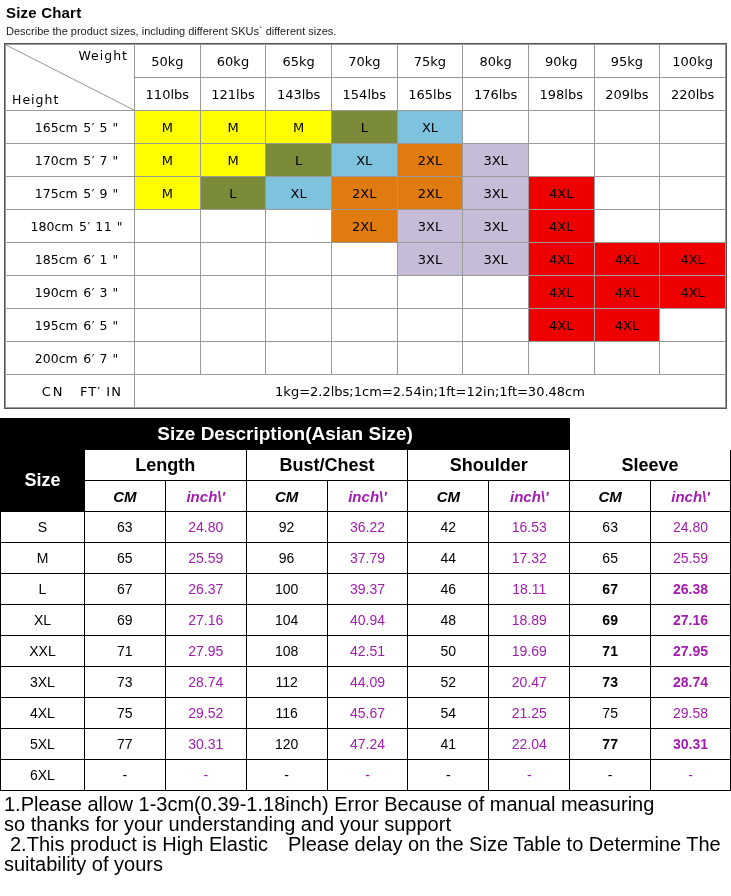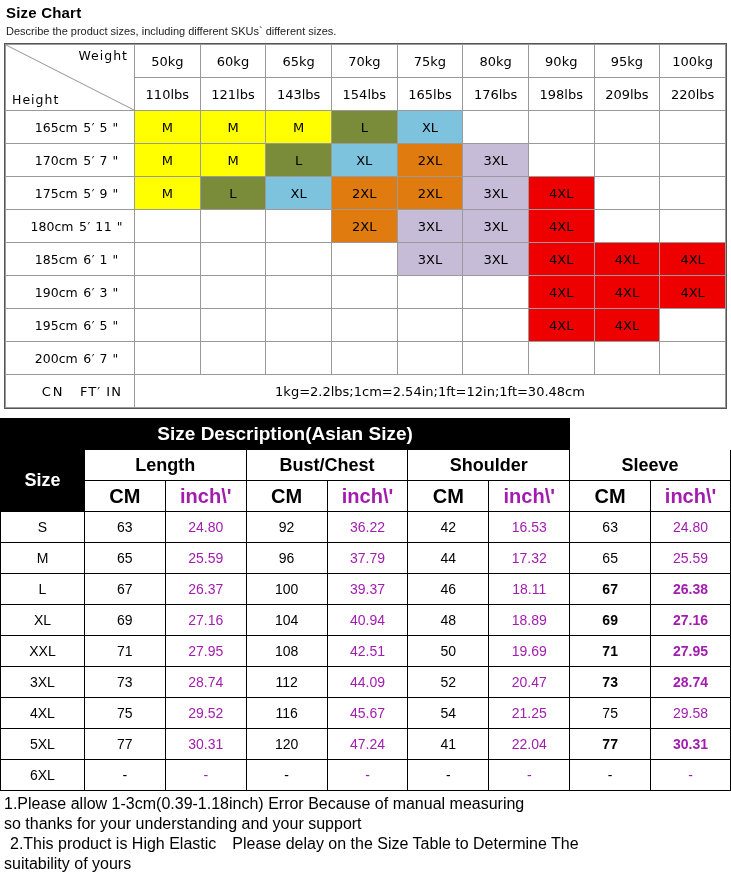--- a/index.html
+++ b/index.html
@@ -111,28 +111,29 @@
   }
   .hdr2 td{
     background:#fff;
     color:#000;
     font-weight:bold;
     font-size:18px;
     height:38px;
   }
   .hdr3 td{
     font-weight:bold;
-    font-size:20px;
+    font-size:15px;
     height:34px;
+    font-style:italic;
   }
   .red{color:#a21caf;}
   .sizecol{font-size:14px;}
   .bold{font-weight:bold;}
   .note{
-    font-size:16px;
+    font-size:20px;
     line-height:20px;
     padding:3px 2px 2px 4px;
   }
   .note .ln2{padding-left:0;}
   .note .ln3{padding-left:6px;}
   .gap{height:3px;}
 </style>
 </head>
 <body>
 

